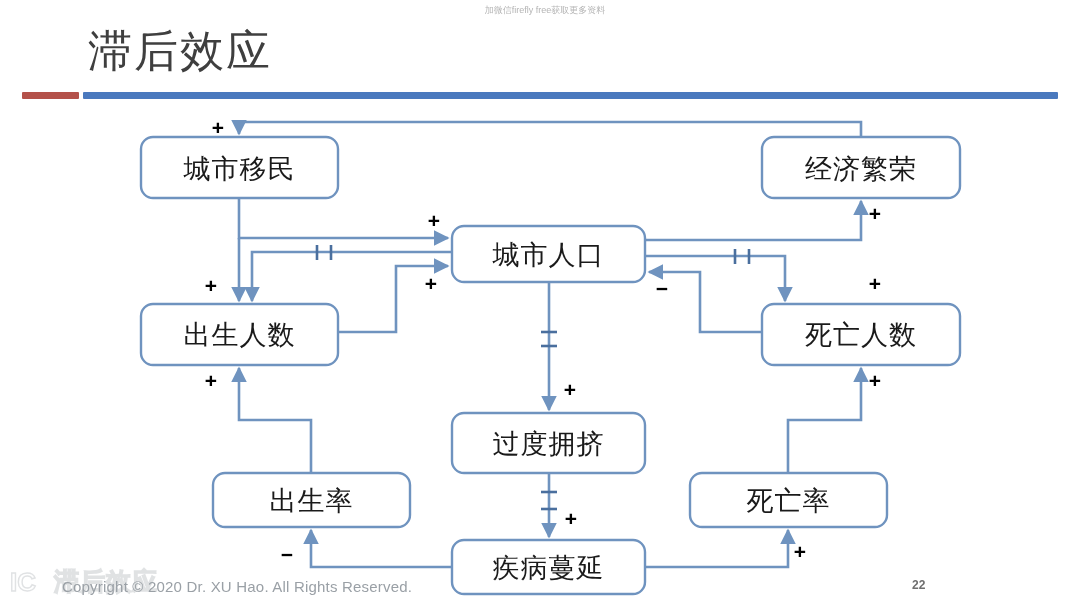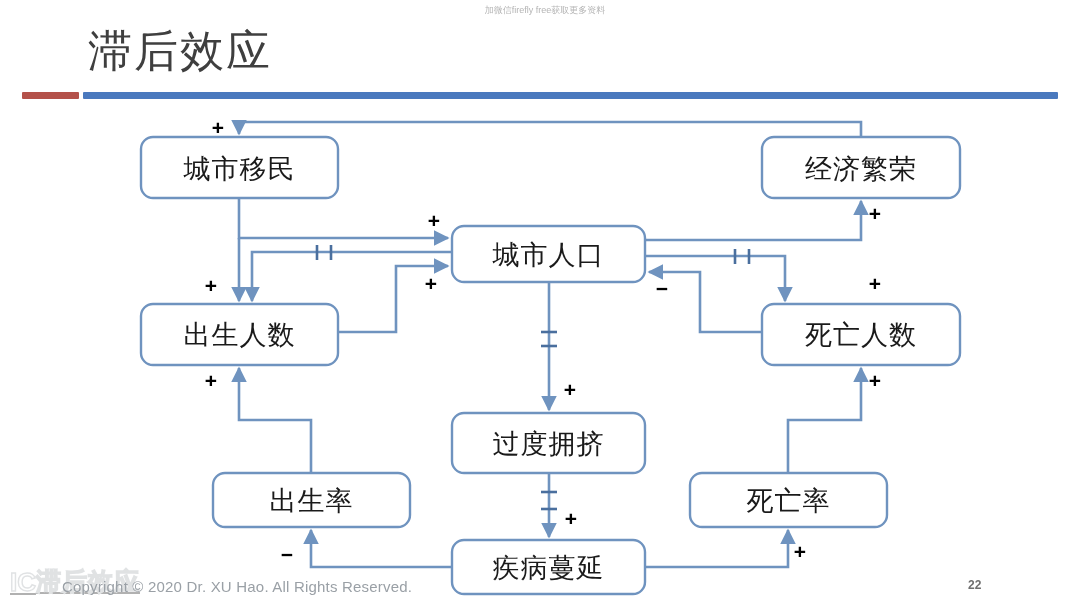--- a/index.html
+++ b/index.html
@@ -32,28 +32,28 @@
     text-align:center;white-space:nowrap;
     opacity:.75;filter:blur(.4px);
   }
   .footer-copyright{
     position:absolute;left:62px;top:578px;
     font-family:"Liberation Sans", sans-serif;
     font-size:15px;color:#9aa0a6;white-space:nowrap;
     letter-spacing:.2px;
   }
   .page-number{
-    position:absolute;left:968px;top:578px;
+    position:absolute;left:912px;top:578px;
     font-family:"Liberation Sans", sans-serif;
     font-size:12px;font-weight:bold;color:#6f6f6f;
   }
   .brand-watermark{
     position:absolute;left:10px;top:568px;
-    display:flex;align-items:center;gap:0;
-    opacity:.30;pointer-events:none;text-decoration:underline;
+    display:flex;align-items:center;gap:18px;
+    opacity:.30;pointer-events:none;
   }
   .brand-watermark .bw-mark{
     font-family:"Liberation Sans", sans-serif;
     font-size:26px;font-weight:bold;color:#ffffff;
     -webkit-text-stroke:1.4px #9aa0a6;
     line-height:28px;
   }
   .brand-watermark .bw-text{
     font-family:"Liberation Serif", serif;
     font-size:25px;font-weight:bold;color:#ffffff;

